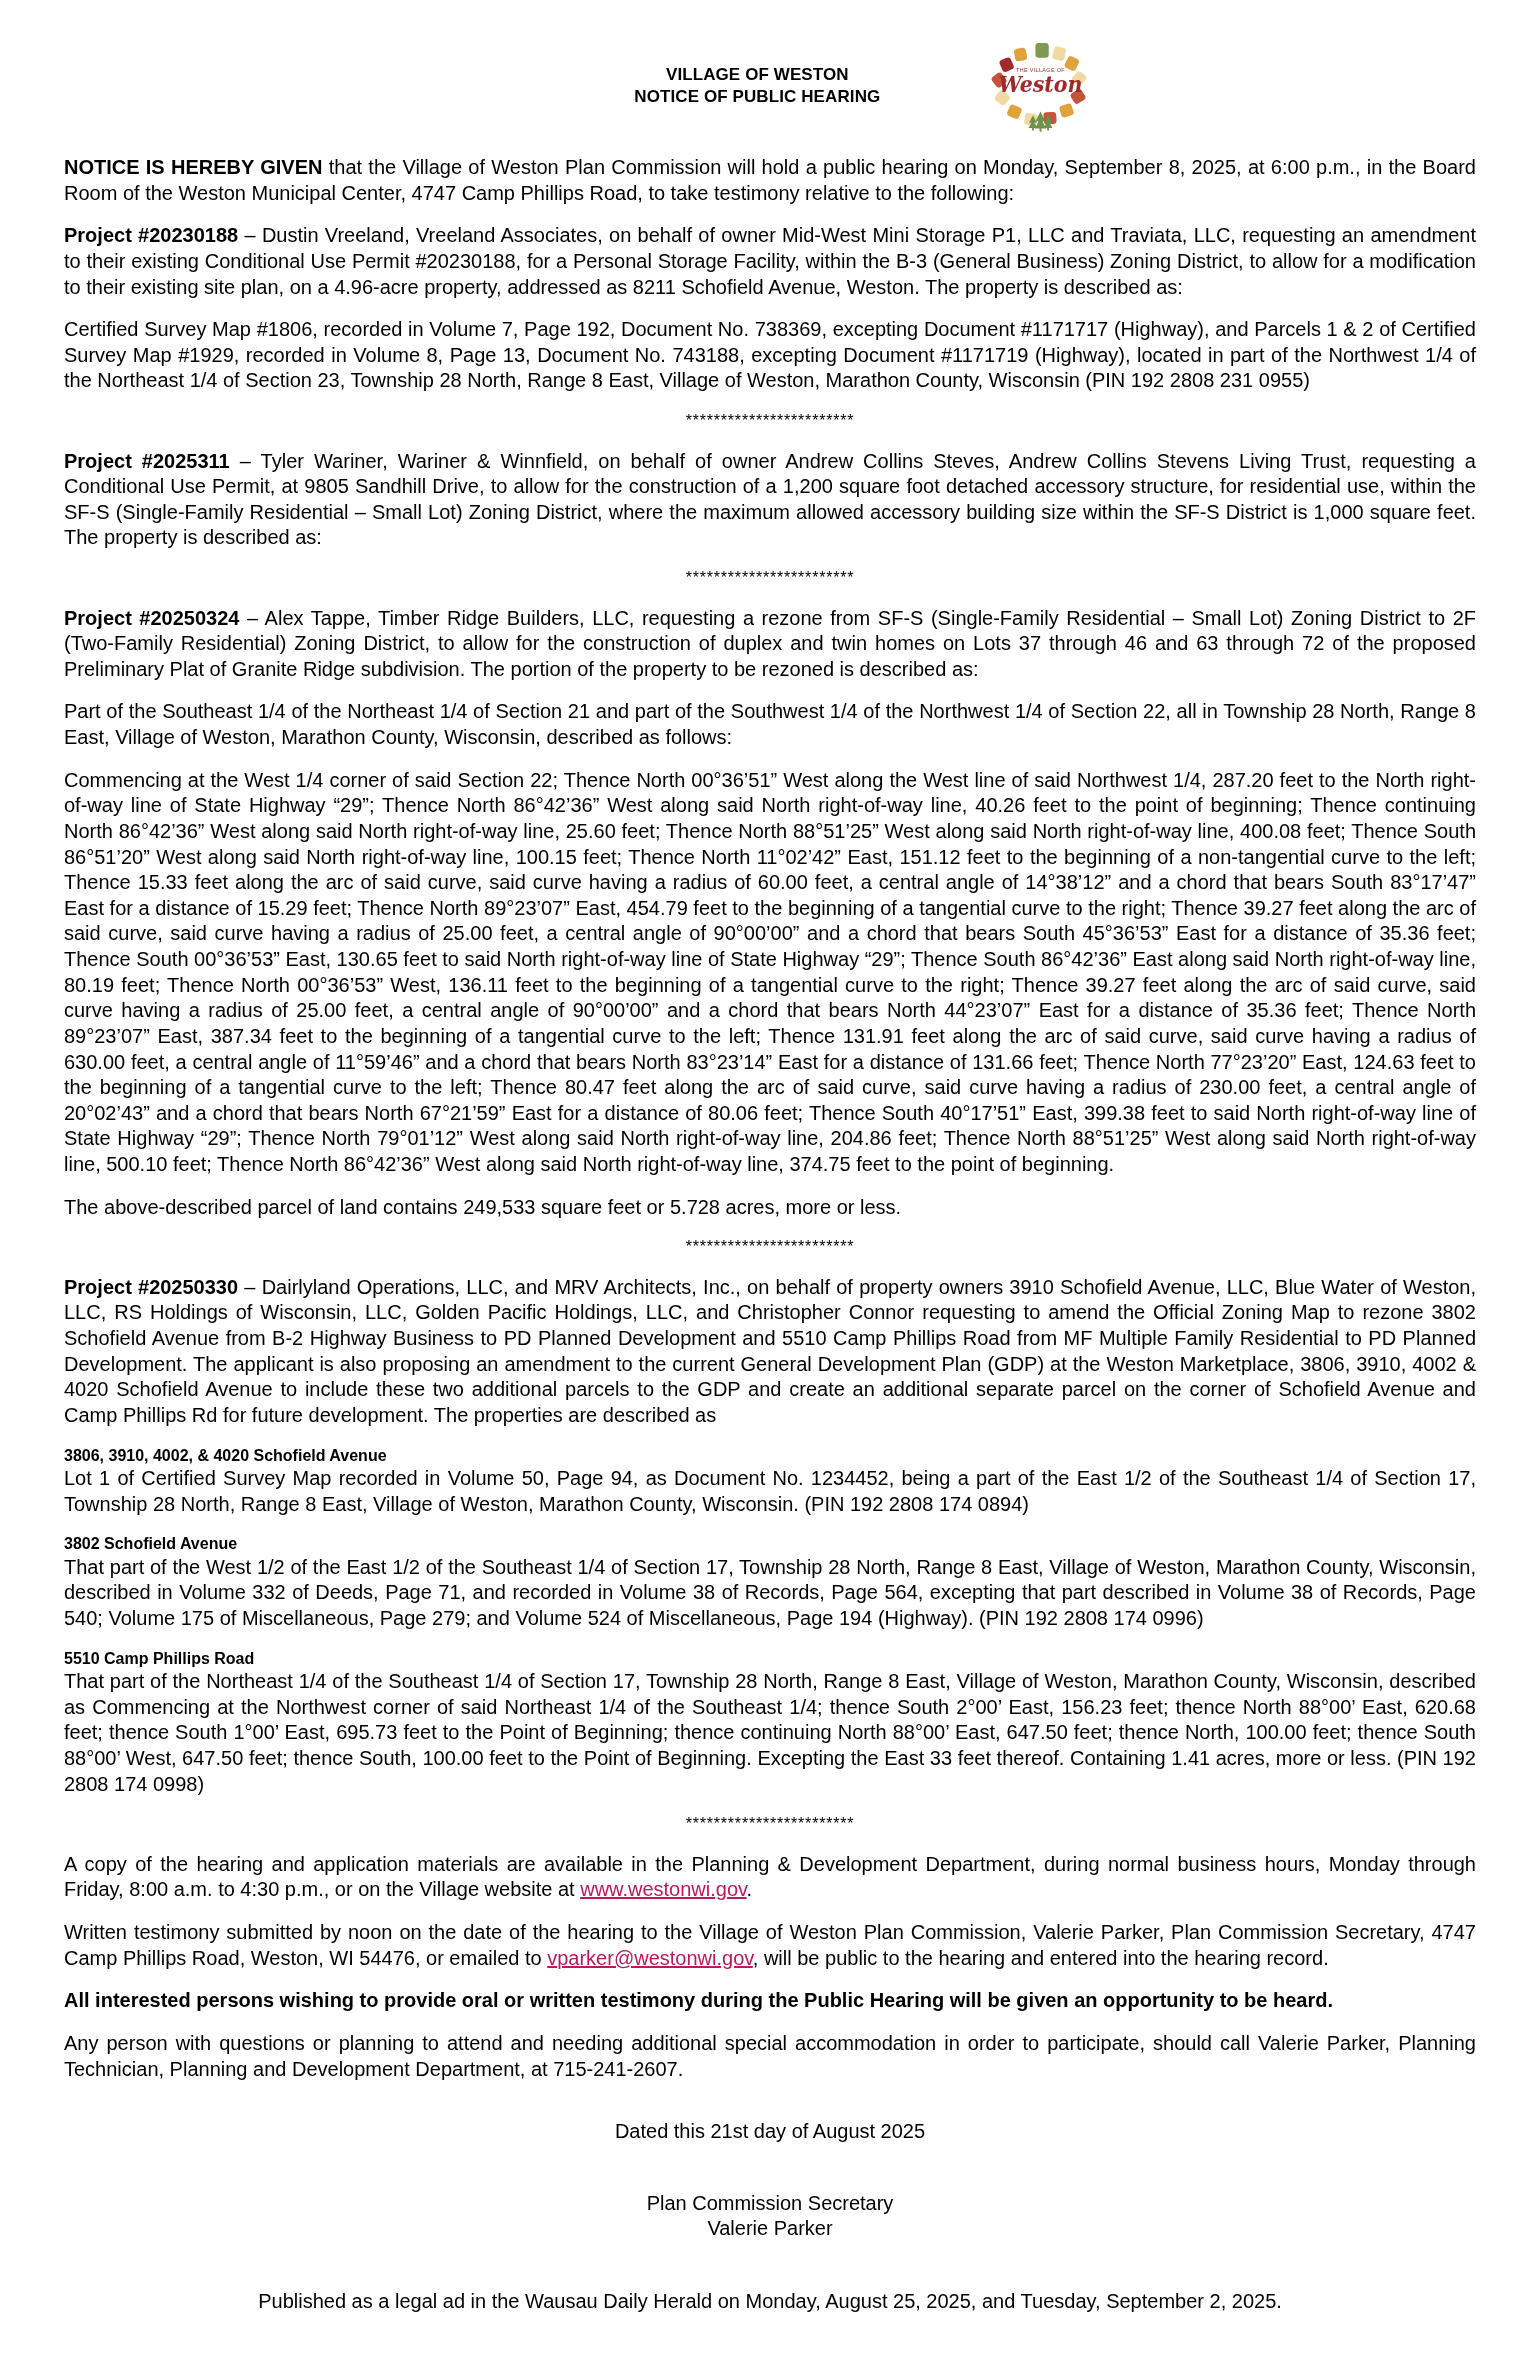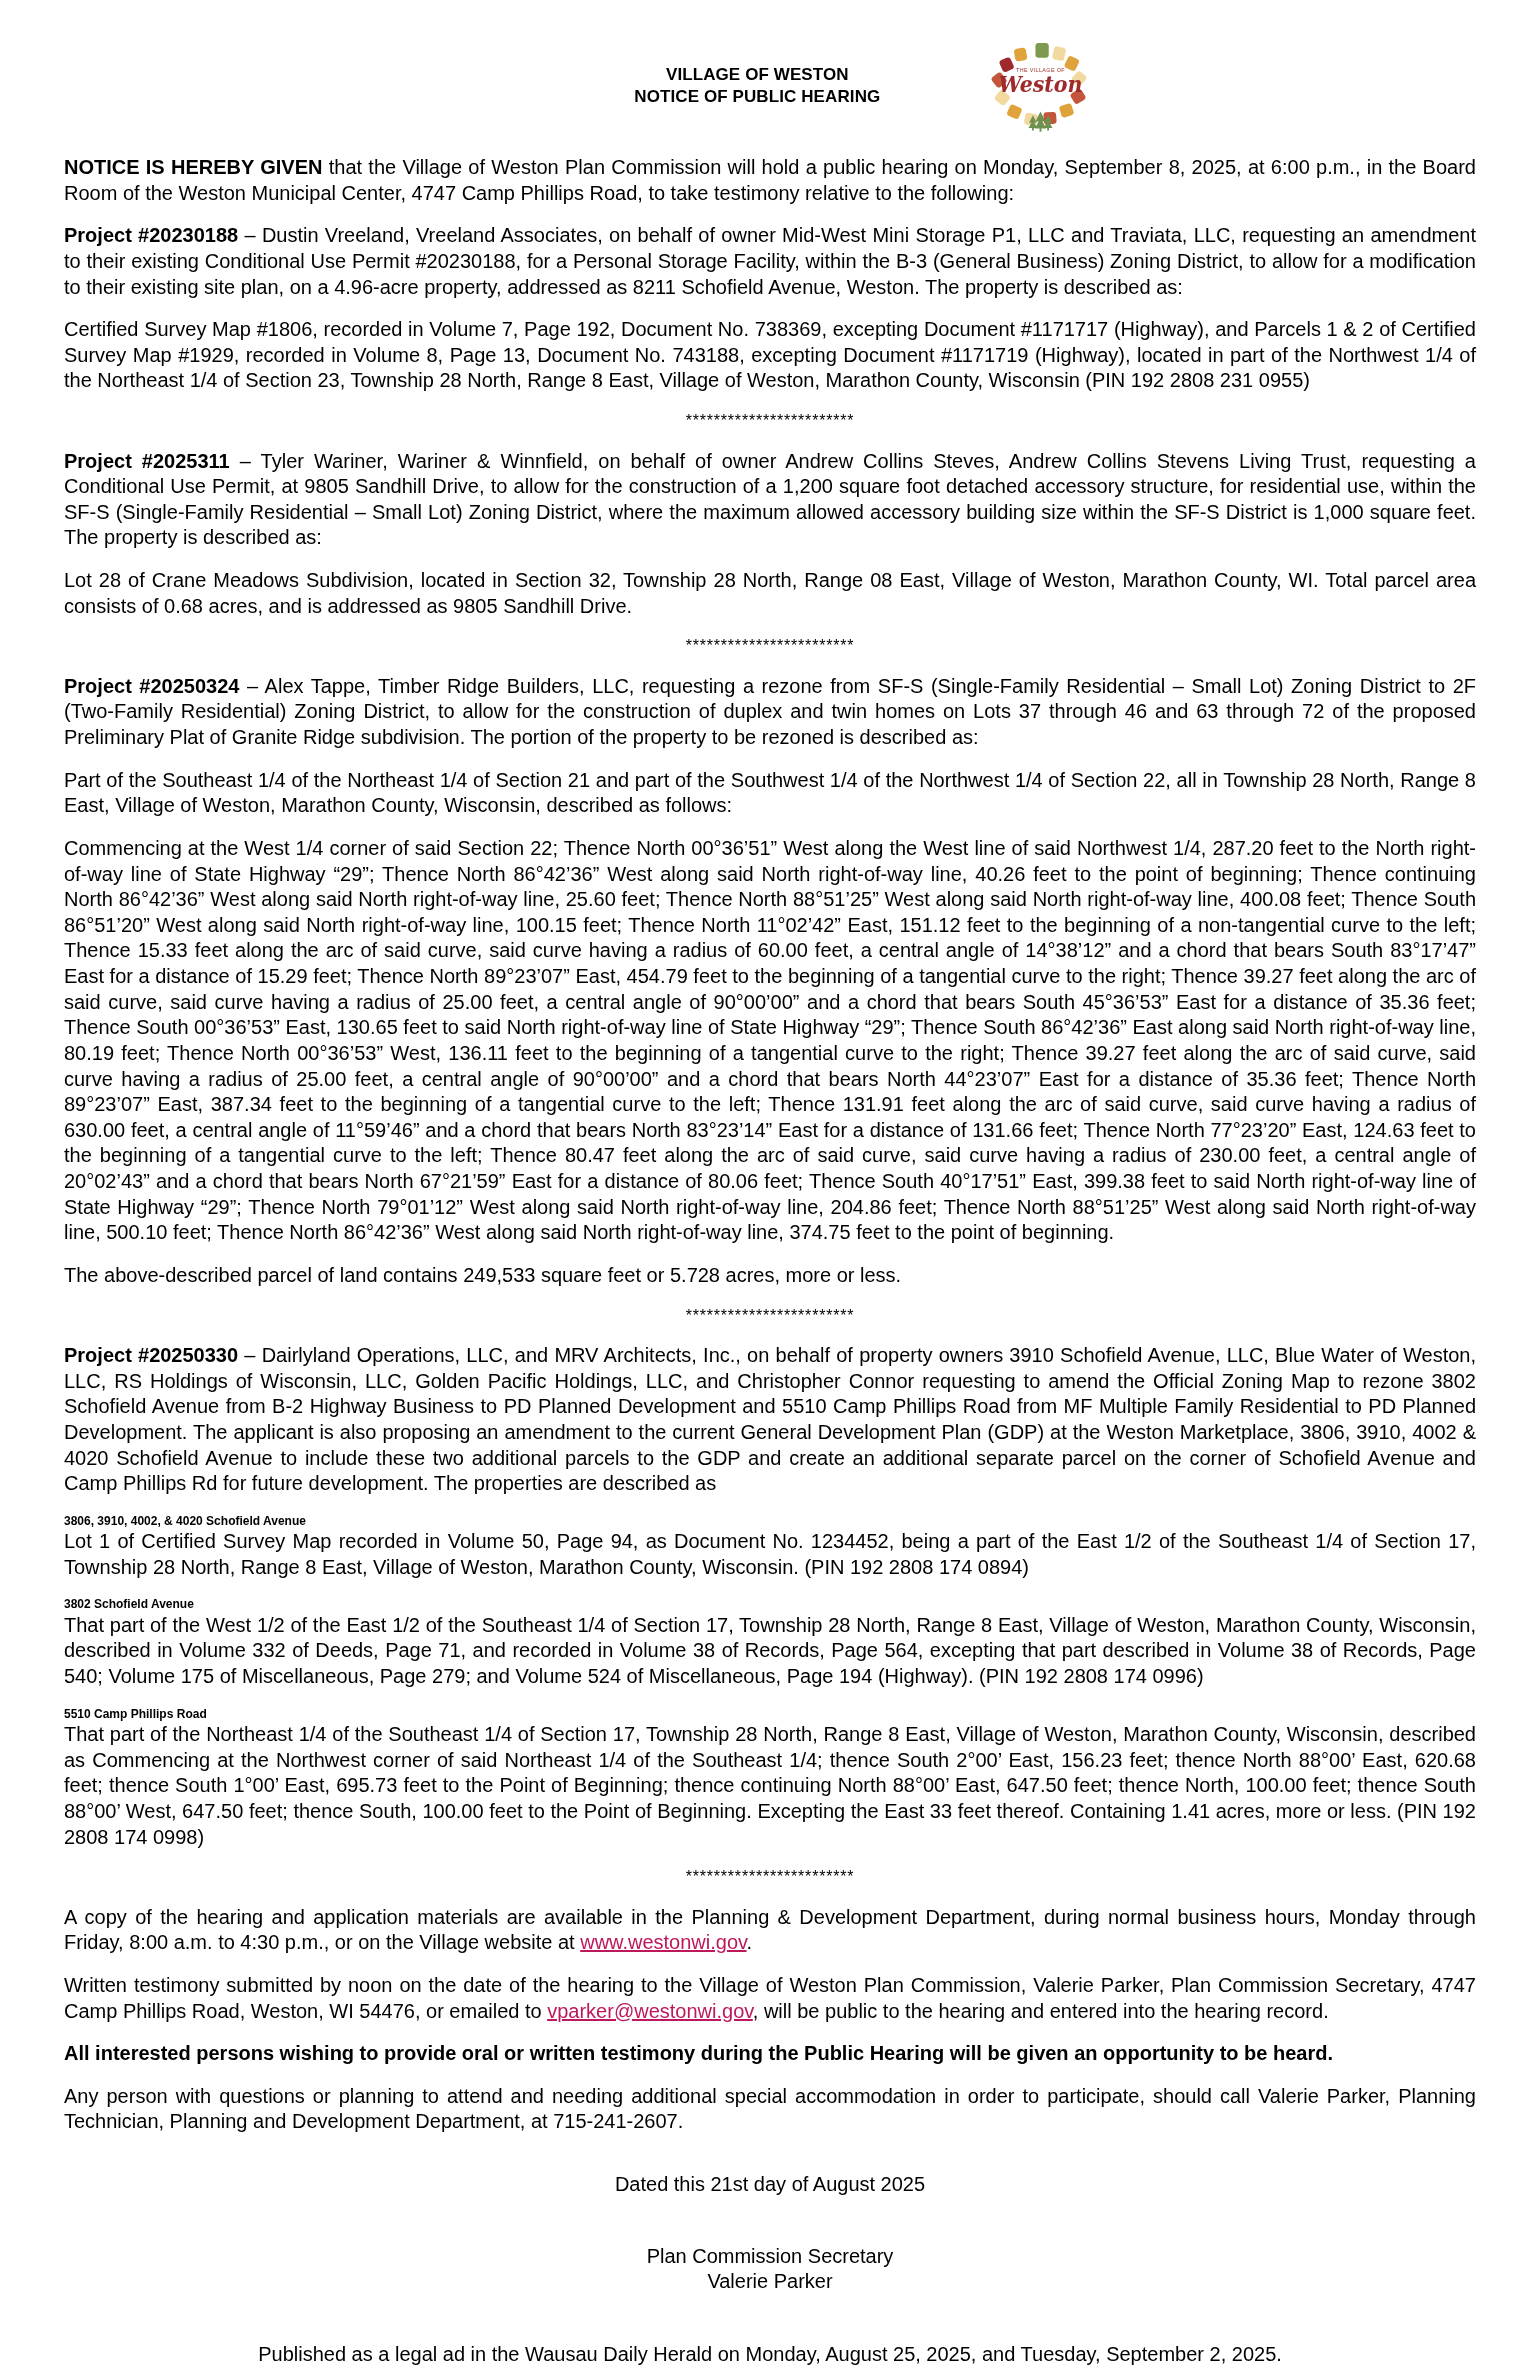--- a/index.html
+++ b/index.html
@@ -60,21 +60,21 @@
   p.para {
     font-size: 20px;
     line-height: 1.282;
     text-align: justify;
     margin: 0 0 17px 0;
     letter-spacing: 0px;
     word-spacing: 0px;
   }
   .b { font-weight: bold; }
   h3.subhead {
-    font-size: 12px;
+    font-size: 16px;
     font-weight: bold;
     margin: 0 0 0 0;
     line-height: 1.282;
     text-align: left;
   }
   .stars {
     text-align: center;
     font-size: 16px;
     line-height: 1.282;
     letter-spacing: 0.8px;
@@ -154,21 +154,20 @@
     <p class="para"><span class="b">NOTICE IS HEREBY GIVEN</span><span> that the Village of Weston Plan Commission will hold a public hearing on Monday, September 8, 2025, at 6:00 p.m., in the Board Room of the Weston Municipal Center, 4747 Camp Phillips Road, to take testimony relative to the following:</span></p>
 
     <p class="para"><span class="b">Project #20230188</span><span> – Dustin Vreeland, Vreeland Associates, on behalf of owner Mid-West Mini Storage P1, LLC and Traviata, LLC, requesting an amendment to their existing Conditional Use Permit #20230188, for a Personal Storage Facility, within the B-3 (General Business) Zoning District, to allow for a modification to their existing site plan, on a 4.96-acre property, addressed as 8211 Schofield Avenue, Weston.  The property is described as:</span></p>
 
     <p class="para">Certified Survey Map #1806, recorded in Volume 7, Page 192, Document No. 738369, excepting Document #1171717 (Highway), and Parcels 1 &amp; 2 of Certified Survey Map #1929, recorded in Volume 8, Page 13, Document No. 743188, excepting Document #1171719 (Highway), located in part of the Northwest 1/4 of the Northeast 1/4 of Section 23, Township 28 North, Range 8 East, Village of Weston, Marathon County, Wisconsin (PIN 192 2808 231 0955)</p>
 
     <div class="stars">************************</div>
 
     <p class="para"><span class="b">Project #2025311</span><span> – Tyler Wariner, Wariner &amp; Winnfield, on behalf of owner Andrew Collins Steves, Andrew Collins Stevens Living Trust, requesting a Conditional Use Permit, at 9805 Sandhill Drive, to allow for the construction of a 1,200 square foot detached accessory structure, for residential use, within the SF-S (Single-Family Residential – Small Lot) Zoning District, where the maximum allowed accessory building size within the SF-S District is 1,000 square feet.  The property is described as:</span></p>
 
-    <p class="para">Lot 28 of Crane Meadows Subdivision, located in Section 32, Township 28 North, Range 08 East, Village of Weston, Marathon County, WI. Total parcel area consists of 0.68 acres, and is addressed as 9805 Sandhill Drive.</p>
 
     <div class="stars">************************</div>
 
     <p class="para"><span class="b">Project #20250324</span><span> – Alex Tappe, Timber Ridge Builders, LLC, requesting a rezone from SF-S (Single-Family Residential – Small Lot) Zoning District to 2F (Two-Family Residential) Zoning District, to allow for the construction of duplex and twin homes on Lots 37 through 46 and 63 through 72 of the proposed Preliminary Plat of Granite Ridge subdivision.  The portion of the property to be rezoned is described as:</span></p>
 
     <p class="para">Part of the Southeast 1/4 of the Northeast 1/4 of Section 21 and part of the Southwest 1/4 of the Northwest 1/4 of Section 22, all in Township 28 North, Range 8 East, Village of Weston, Marathon County, Wisconsin, described as follows:</p>
 
     <p class="para">Commencing at the West 1/4 corner of said Section 22; Thence North 00°36’51” West along the West line of said Northwest 1/4, 287.20 feet to the North right-of-way line of State Highway “29”; Thence North 86°42’36” West along said North right-of-way line, 40.26 feet to the point of beginning; Thence continuing North 86°42’36” West along said North right-of-way line, 25.60 feet; Thence North 88°51’25” West along said North right-of-way line, 400.08 feet; Thence South 86°51’20” West along said North right-of-way line, 100.15 feet; Thence North 11°02’42” East, 151.12 feet to the beginning of a non-tangential curve to the left; Thence 15.33 feet along the arc of said curve, said curve having a radius of 60.00 feet, a central angle of 14°38’12” and a chord that bears South 83°17’47” East for a distance of 15.29 feet; Thence North 89°23’07” East, 454.79 feet to the beginning of a tangential curve to the right; Thence 39.27 feet along the arc of said curve, said curve having a radius of 25.00 feet, a central angle of 90°00’00” and a chord that bears South 45°36’53” East for a distance of 35.36 feet; Thence South 00°36’53” East, 130.65 feet to said North right-of-way line of State Highway “29”; Thence South 86°42’36” East along said North right-of-way line, 80.19 feet; Thence North 00°36’53” West, 136.11 feet to the beginning of a tangential curve to the right; Thence 39.27 feet along the arc of said curve, said curve having a radius of 25.00 feet, a central angle of 90°00’00” and a chord that bears North 44°23’07” East for a distance of 35.36 feet; Thence North 89°23’07” East, 387.34 feet to the beginning of a tangential curve to the left; Thence 131.91 feet along the arc of said curve, said curve having a radius of 630.00 feet, a central angle of 11°59’46” and a chord that bears North 83°23’14” East for a distance of 131.66 feet; Thence North 77°23’20” East, 124.63 feet to the beginning of a tangential curve to the left; Thence 80.47 feet along the arc of said curve, said curve having a radius of 230.00 feet, a central angle of 20°02’43” and a chord that bears North 67°21’59” East for a distance of 80.06 feet; Thence South 40°17’51” East, 399.38 feet to said North right-of-way line of State Highway “29”; Thence North 79°01’12” West along said North right-of-way line, 204.86 feet; Thence North 88°51’25” West along said North right-of-way line, 500.10 feet; Thence North 86°42’36” West along said North right-of-way line, 374.75 feet to the point of beginning.</p>
 
     <p class="para">The above-described parcel of land contains 249,533 square feet or 5.728 acres, more or less.</p>

